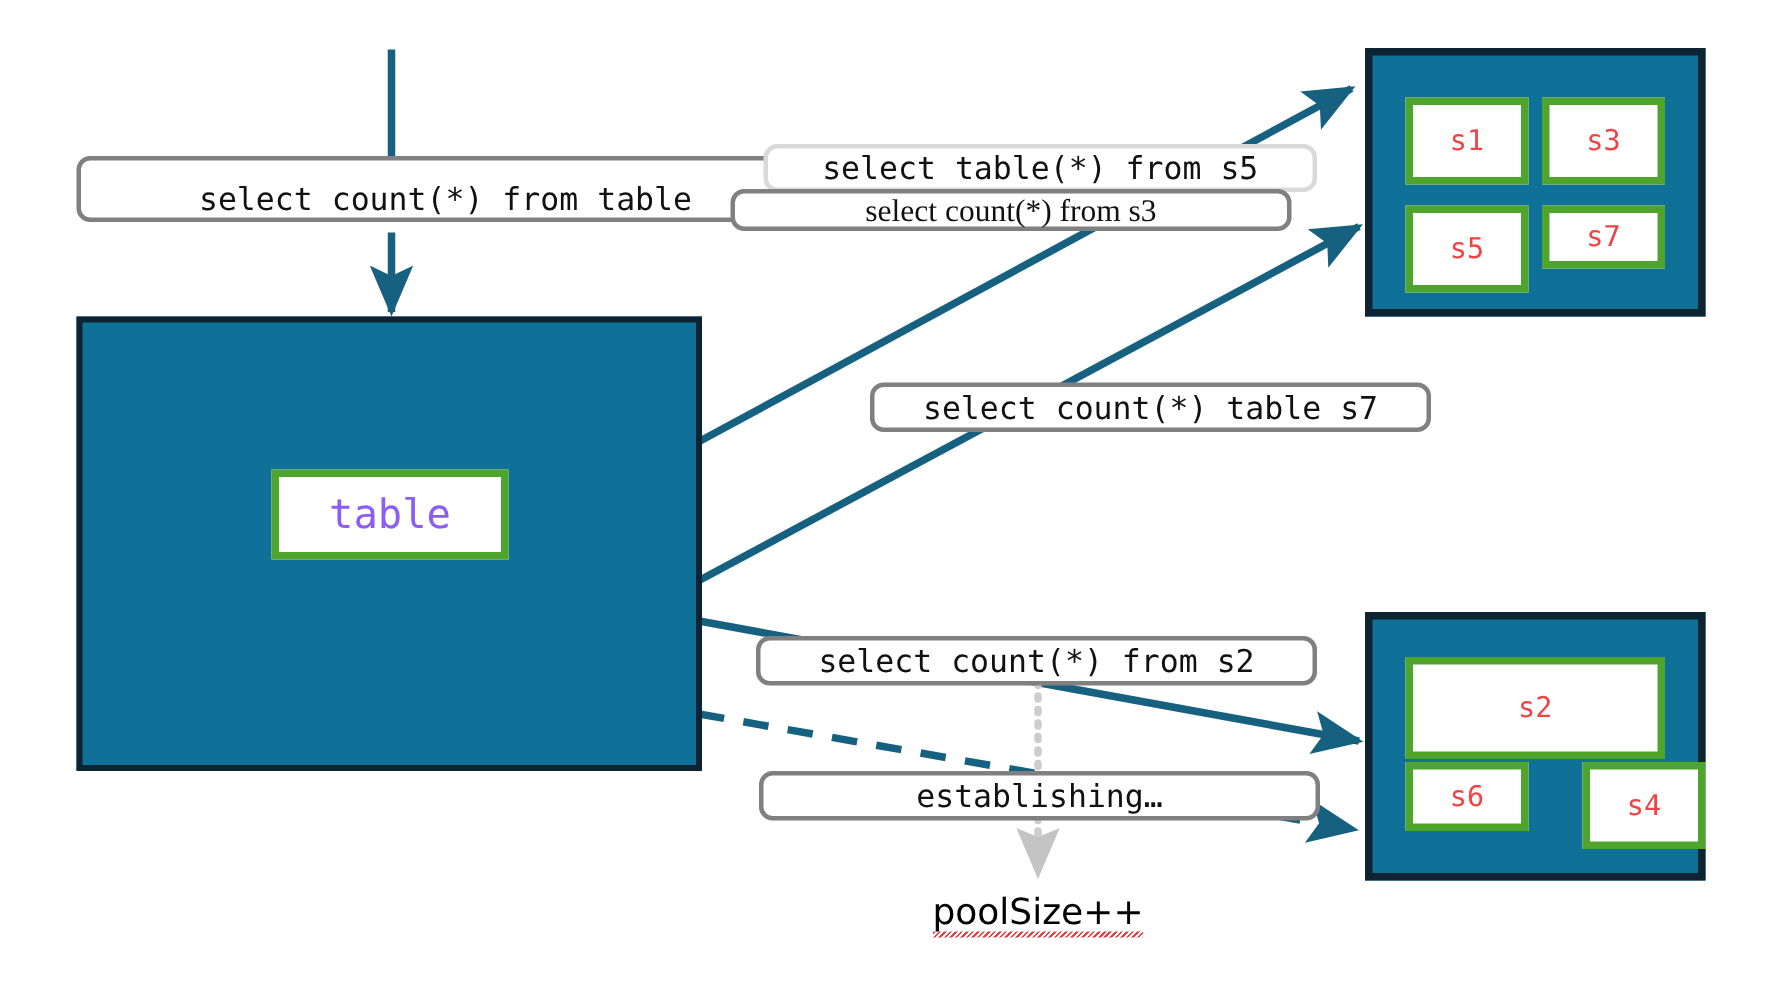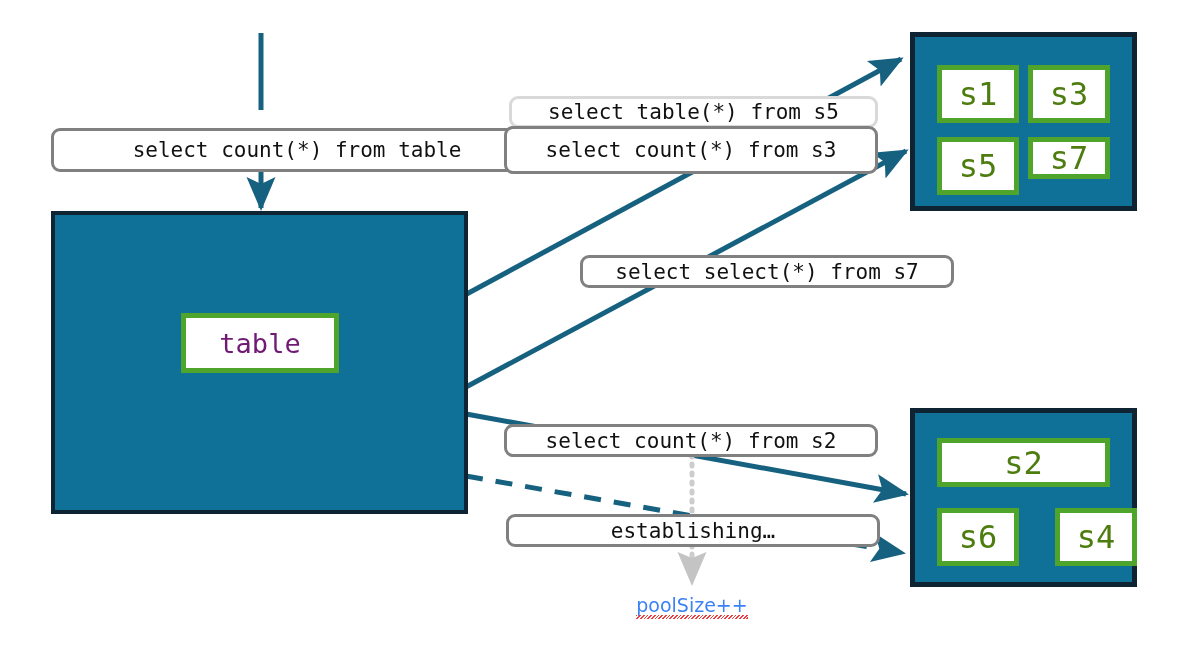--- a/index.html
+++ b/index.html
@@ -29,41 +29,41 @@
   }
   .server-box {
     position: absolute;
     background: #ffffff;
     border: 5px solid #4fa52b;
     box-sizing: border-box;
     display: flex;
     align-items: center;
     justify-content: center;
     font-family: "DejaVu Sans Mono", monospace;
-    font-size: 32px;
-    color: #4d7c0f;
+    font-size: 19px;
+    color: #ef4444;
     letter-spacing: 0px;
   }
   .table-box {
     position: absolute;
     background: #0f7198;
     border: 4px solid #0e2433;
     box-sizing: border-box;
   }
   .table-inner {
     position: absolute;
     background: #ffffff;
     border: 5px solid #4fa52b;
     box-sizing: border-box;
     display: flex;
     align-items: center;
     justify-content: center;
     font-family: "DejaVu Sans Mono", monospace;
     font-size: 27px;
-    color: #701a75;
+    color: #8b5cf6;
   }
   .query-box {
     position: absolute;
     background: #ffffff;
     border: 3px solid #808080;
     border-radius: 9px;
     box-sizing: border-box;
     display: flex;
     align-items: center;
     justify-content: center;
@@ -71,22 +71,22 @@
     font-size: 21px;
     color: #111111;
     white-space: nowrap;
   }
   .query-box.light {
     border-color: #d9d9d9;
   }
   .pool-label {
     position: absolute;
     font-family: "DejaVu Sans", sans-serif;
-    font-size: 19px;
-    color: #3b82f6;
+    font-size: 24px;
+    color: #000000;
     white-space: nowrap;
     text-align: center;
   }
   .pool-label .squiggle {
     position: relative;
     display: inline-block;
   }
   .pool-label .squiggle::after {
     content: "";
     position: absolute;
@@ -122,40 +122,40 @@
 
   <line x1="466" y1="387" x2="906" y2="151" stroke="#16617f" stroke-width="5" marker-end="url(#ah-teal)"></line>
 
   <line x1="466" y1="414" x2="906" y2="494" stroke="#16617f" stroke-width="5" marker-end="url(#ah-teal)"></line>
 
   <line x1="466" y1="476" x2="903" y2="553" stroke="#16617f" stroke-width="5" stroke-dasharray="17 13" marker-end="url(#ah-teal)"></line>
 
   <line x1="692" y1="455" x2="692" y2="578" stroke="#cdcdcd" stroke-width="5" stroke-dasharray="2 7" stroke-linecap="round" marker-end="url(#ah-gray)"></line>
 </svg>
 
-<div class="query-box" style="left:51px; top:128px; width:492px; height:44px;">
+<div class="query-box" style="left:51px; top:104px; width:492px; height:44px;align-items:flex-end;">
   <span>select count(*) from table</span>
 </div>
 
 <div class="table-box" style="left:51px; top:211px; width:417px; height:303px;">
 </div>
 <div class="table-inner" style="left:181px; top:313px; width:158px; height:60px;">
   <span>table</span>
 </div>
 
 <div class="query-box light" style="left:509px; top:96px; width:369px; height:32px;">
   <span>select table(*) from s5</span>
 </div>
 
-<div class="query-box" style="left:504px; top:126px; width:374px; height:48px;">
+<div class="query-box" style="left:487px; top:126px; width:374px; height:28px;font-family:Liberation Serif, serif;">
   <span>select count(*) from s3</span>
 </div>
 
 <div class="query-box" style="left:580px; top:255px; width:374px; height:33px;">
-  <span>select select(*) from s7</span>
+  <span>select count(*) table s7</span>
 </div>
 
 <div class="query-box" style="left:504px; top:424px; width:374px; height:33px;">
   <span>select count(*) from s2</span>
 </div>
 
 <div class="query-box" style="left:506px; top:514px; width:374px; height:33px;align-items:center;">
   <span>establishing…</span>
 </div>
 
@@ -173,21 +173,21 @@
 </div>
 <div class="server-box" style="left:937px; top:137px; width:82px; height:58px;">
   <span>s5</span>
 </div>
 <div class="server-box" style="left:1028px; top:137px; width:82px; height:42px;">
   <span>s7</span>
 </div>
 
 <div class="pool-box" style="left:910px; top:408px; width:227px; height:179px;">
 </div>
-<div class="server-box" style="left:937px; top:438px; width:173px; height:49px;">
+<div class="server-box" style="left:937px; top:438px; width:173px; height:68px;">
   <span>s2</span>
 </div>
-<div class="server-box" style="left:937px; top:508px; width:82px; height:58px;">
+<div class="server-box" style="left:937px; top:508px; width:82px; height:46px;">
   <span>s6</span>
 </div>
 <div class="server-box" style="left:1055px; top:508px; width:82px; height:58px;">
   <span>s4</span>
 </div>
 
 </body></html>

